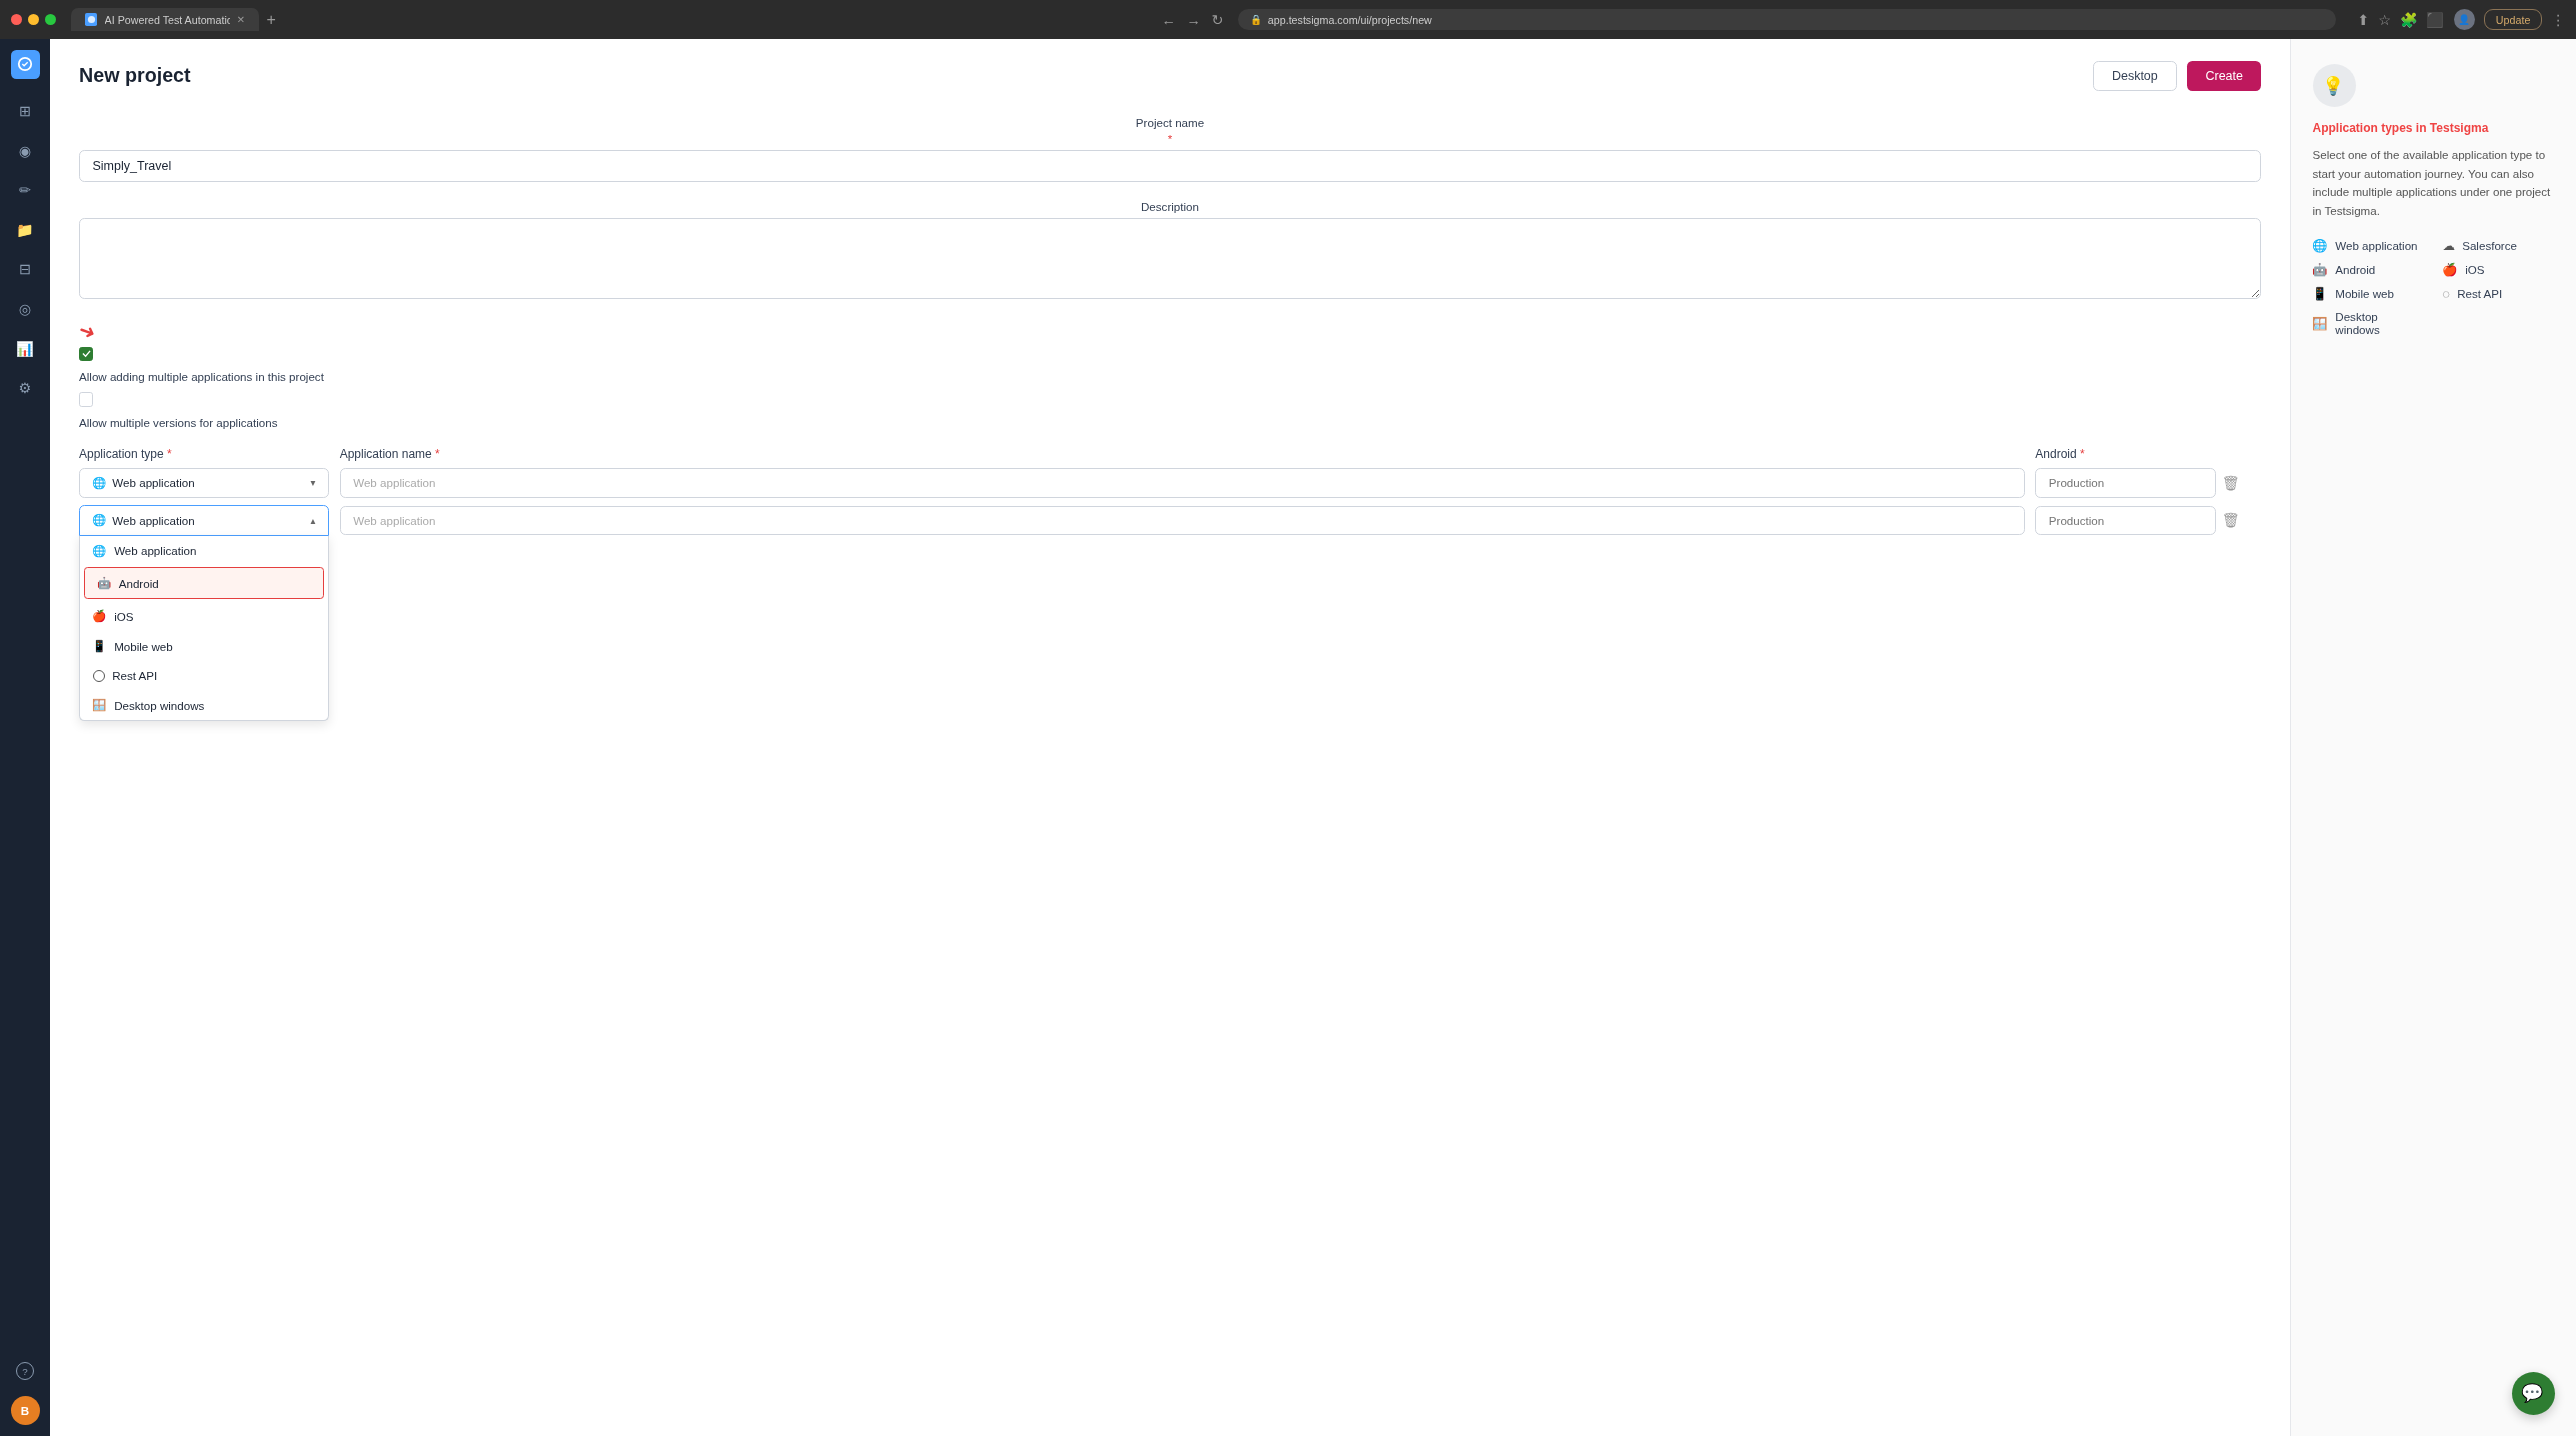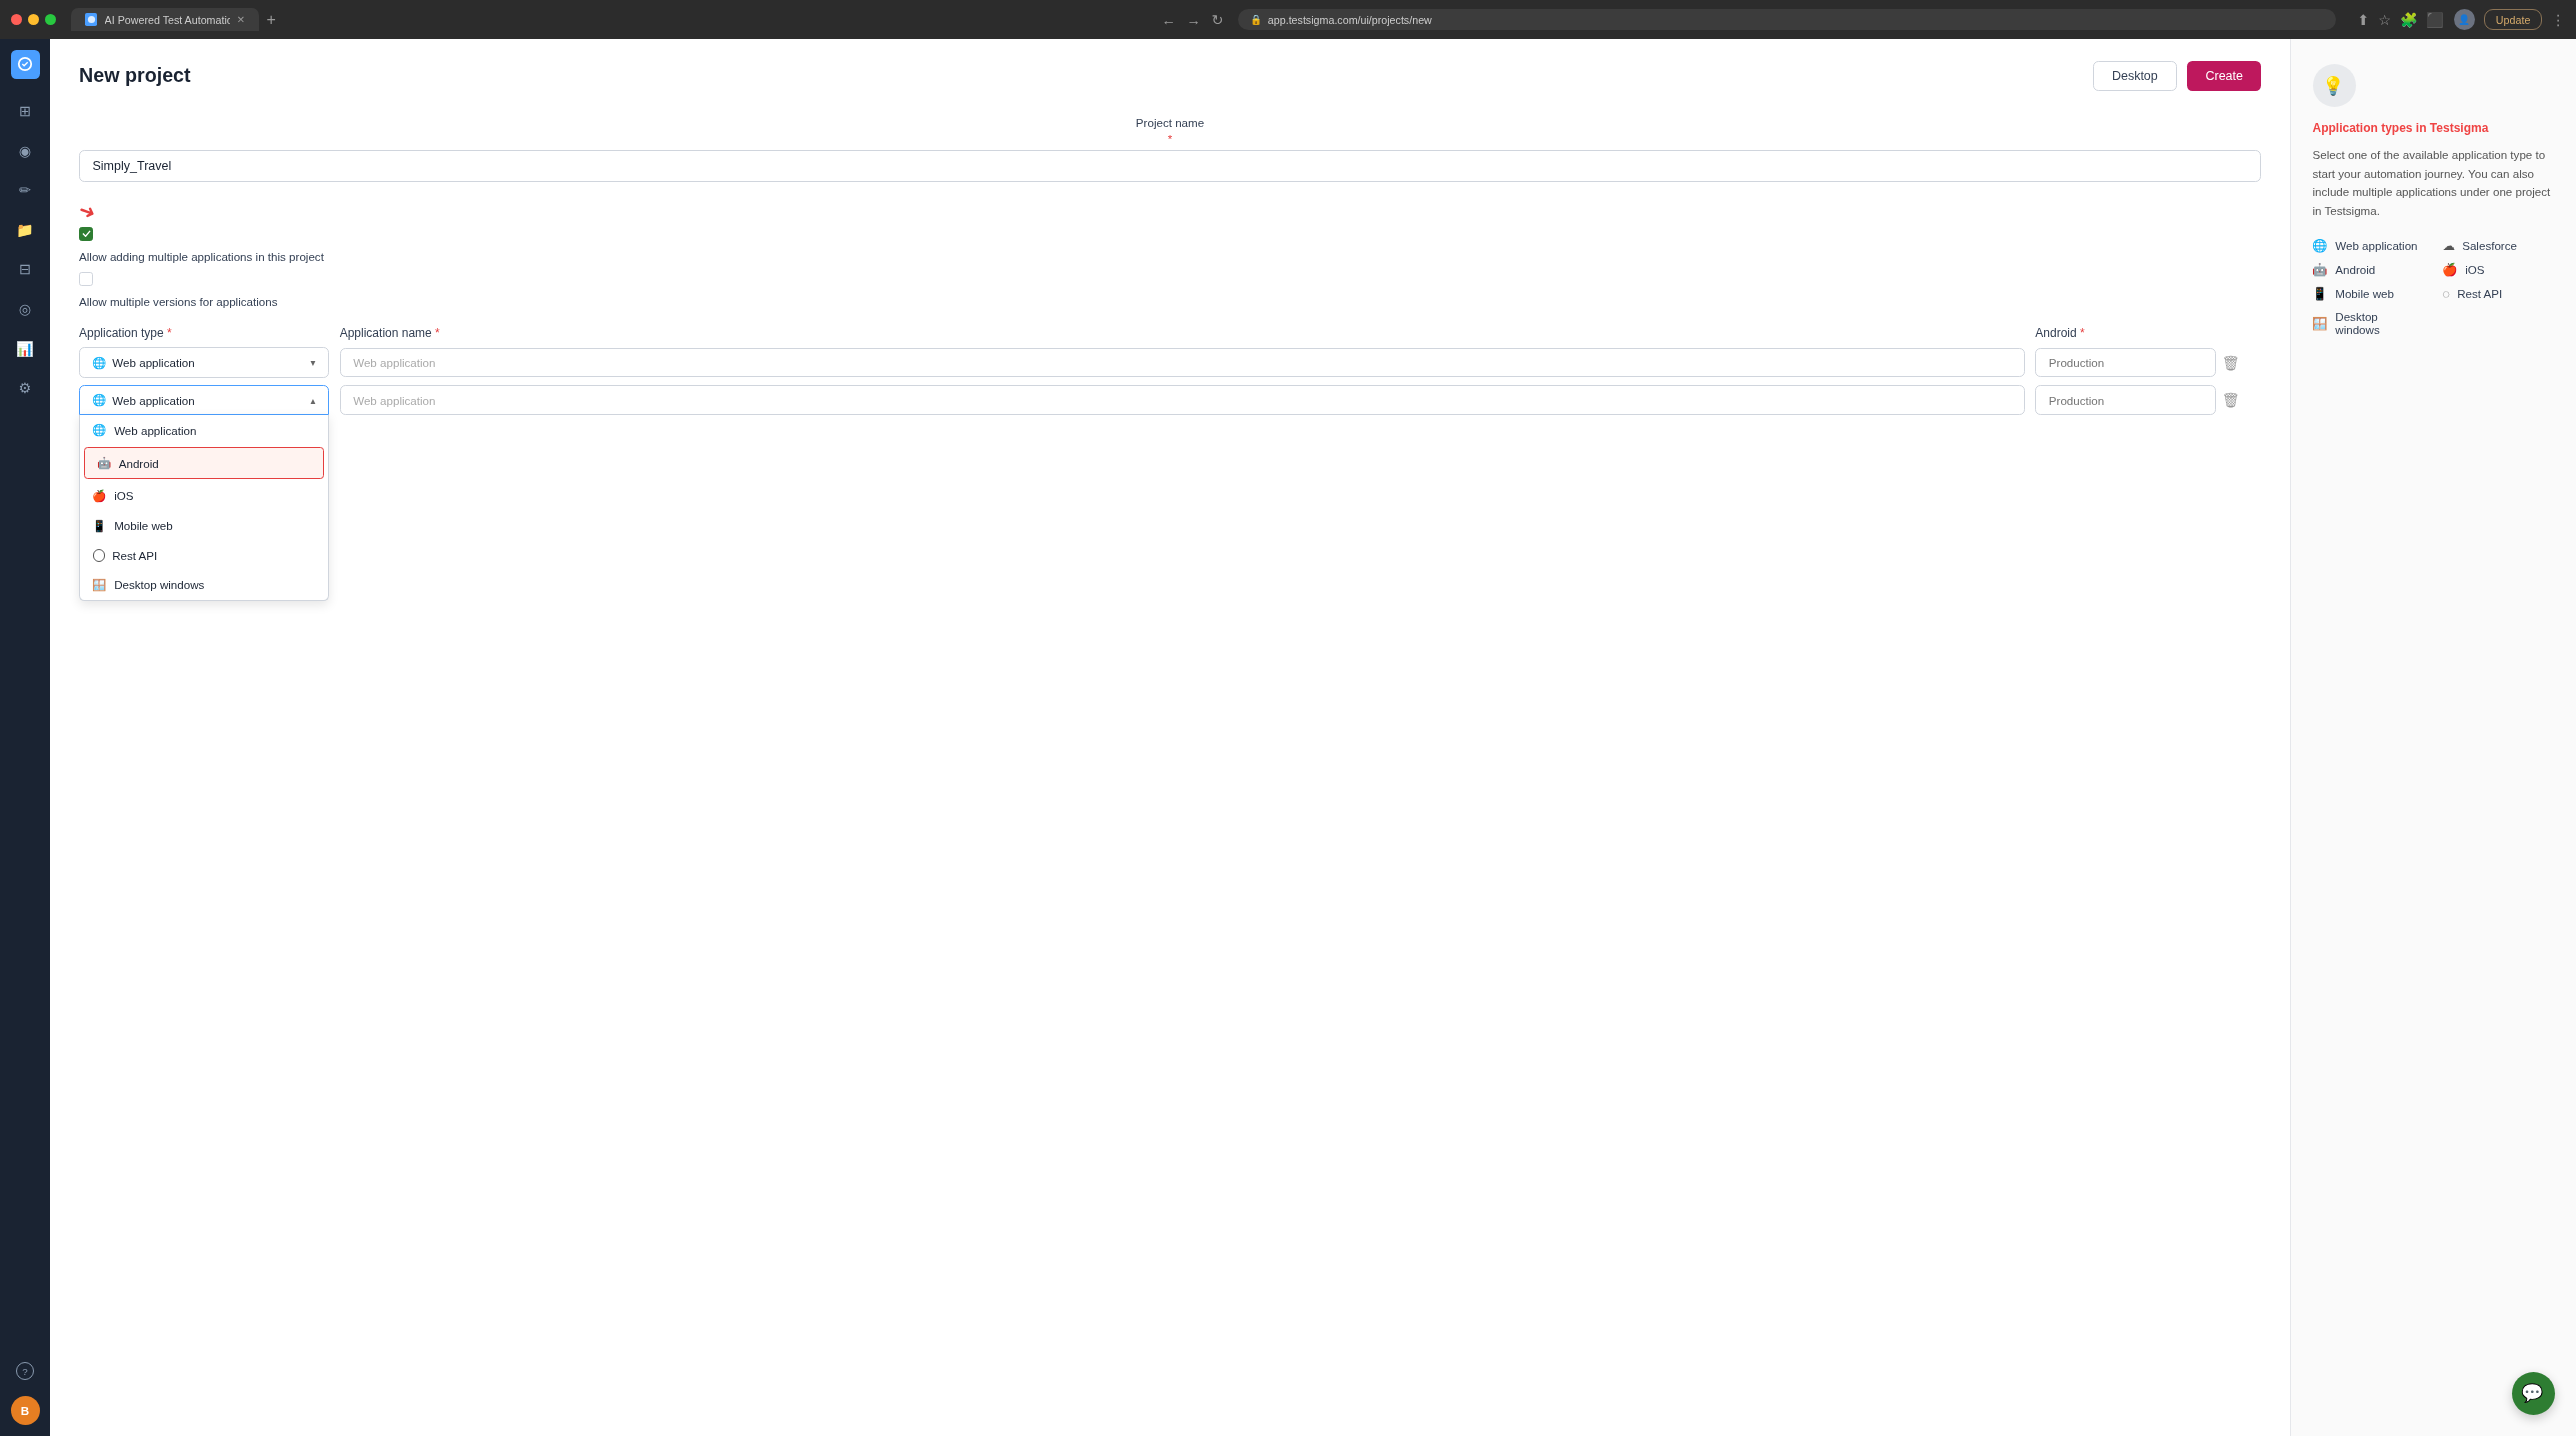--- a/index.html
+++ b/index.html
@@ -492,20 +492,26 @@
       </div>
 
       <div class="form-section">
         <div class="field-label">
           <span>Project name</span>
           <span class="required">*</span>
         </div>
         <input type="text" class="text-input" value="Simply_Travel" style="">
       </div>
 
+      <div class="form-section">
+        <div class="field-label">
+          <span>Description</span>
+        </div>
+        <textarea class="textarea-input" style=""></textarea>
+      </div>
 
       <div style="display:flex;align-items:center;margin-bottom:3.6px;">
         <span style="color:#e53e3e;font-size:19.7px;transform:rotate(20deg);display:inline-block;">➜</span>
       </div>
 
       <div class="form-section">
         <div class="checkbox-row">
           <div class="checkbox-box checked">
             <svg width="9" height="7.2" viewBox="0 0 10 8">
                 <path d="M1 4l3 3 5-6" stroke="white" stroke-width="1.5" fill="none"></path>

